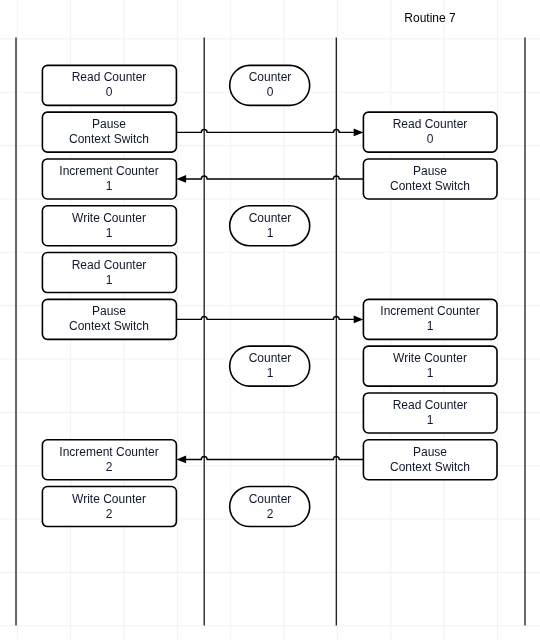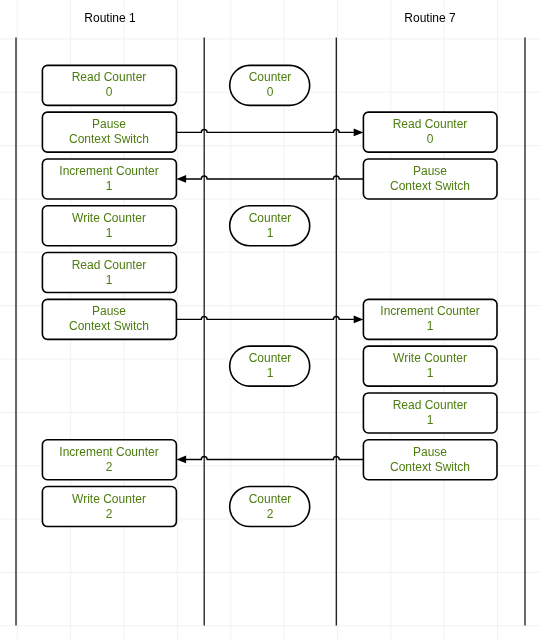--- a/index.html
+++ b/index.html
@@ -9,21 +9,21 @@
     font-family:"Liberation Sans",sans-serif;
     -webkit-font-smoothing:antialiased;
   }
   #labels{position:absolute;inset:0;}
   #canvas{position:relative;width:540px;height:640px;}
   #grid{position:absolute;inset:0;}
   #svg{position:absolute;left:0;top:0;}
   .hdr{position:absolute;font-size:12px;color:#000;text-align:center;white-space:nowrap;
     transform:translateZ(0);}
   .nodetext{position:absolute;display:flex;flex-direction:column;align-items:center;justify-content:center;
-    font-size:12px;line-height:14.7px;color:#4d7c0f;text-align:center;white-space:nowrap;
+    font-size:12px;line-height:14.7px;color:#0f172a;text-align:center;white-space:nowrap;
     transform:translateZ(0);}
 </style>
 </head>
 <body>
 
 <div id="canvas">
   <svg id="grid" width="540" height="640">
       <line x1="17.3" y1="0" x2="17.3" y2="640" stroke="#f2f2f2" stroke-width="1.1"></line>
       <line x1="70.65" y1="0" x2="70.65" y2="640" stroke="#f2f2f2" stroke-width="1.1"></line>
       <line x1="124" y1="0" x2="124" y2="640" stroke="#f2f2f2" stroke-width="1.1"></line>
@@ -73,21 +73,20 @@
       <path d="M 176.4 132.4 L 201.29999999999998 132.4 A 2.9 2.9 0 0 1 207.1 132.4 L 333.40000000000003 132.4 A 2.9 2.9 0 0 1 339.2 132.4 L 354.7 132.4" fill="none" stroke="#000000" stroke-width="1.4"></path>
       <path d="M 363.4 132.4 L 353.7 128.5 L 353.7 136.3 Z" fill="#000000" stroke="none"></path>
       <path d="M 363.4 178.95 L 339.2 178.95 A 2.9 2.9 0 0 0 333.40000000000003 178.95 L 207.1 178.95 A 2.9 2.9 0 0 0 201.29999999999998 178.95 L 185.1 178.95" fill="none" stroke="#000000" stroke-width="1.4"></path>
       <path d="M 176.4 178.95 L 186.1 175.04999999999998 L 186.1 182.85 Z" fill="#000000" stroke="none"></path>
       <path d="M 176.4 319.4 L 201.29999999999998 319.4 A 2.9 2.9 0 0 1 207.1 319.4 L 333.40000000000003 319.4 A 2.9 2.9 0 0 1 339.2 319.4 L 354.7 319.4" fill="none" stroke="#000000" stroke-width="1.4"></path>
       <path d="M 363.4 319.4 L 353.7 315.5 L 353.7 323.29999999999995 Z" fill="#000000" stroke="none"></path>
       <path d="M 363.4 459.45 L 339.2 459.45 A 2.9 2.9 0 0 0 333.40000000000003 459.45 L 207.1 459.45 A 2.9 2.9 0 0 0 201.29999999999998 459.45 L 185.1 459.45" fill="none" stroke="#000000" stroke-width="1.4"></path>
       <path d="M 176.4 459.45 L 186.1 455.55 L 186.1 463.34999999999997 Z" fill="#000000" stroke="none"></path>
     </svg>
   <div id="labels">
-      <div class="hdr" style="left: 40px; top: 11px; width: 140px;">Routine 1</div>
       <div class="hdr" style="left: 360px; top: 11px; width: 140px;">Routine 7</div>
       <div class="nodetext" style="left: 42px; top: 65px; width: 134px; height: 40px;">
         <div>Read Counter</div>
         <div>0</div>
       </div>
       <div class="nodetext" style="left: 42px; top: 112px; width: 134px; height: 40px;">
         <div>Pause</div>
         <div>Context Switch</div>
       </div>
       <div class="nodetext" style="left: 42px; top: 159px; width: 134px; height: 40px;">

